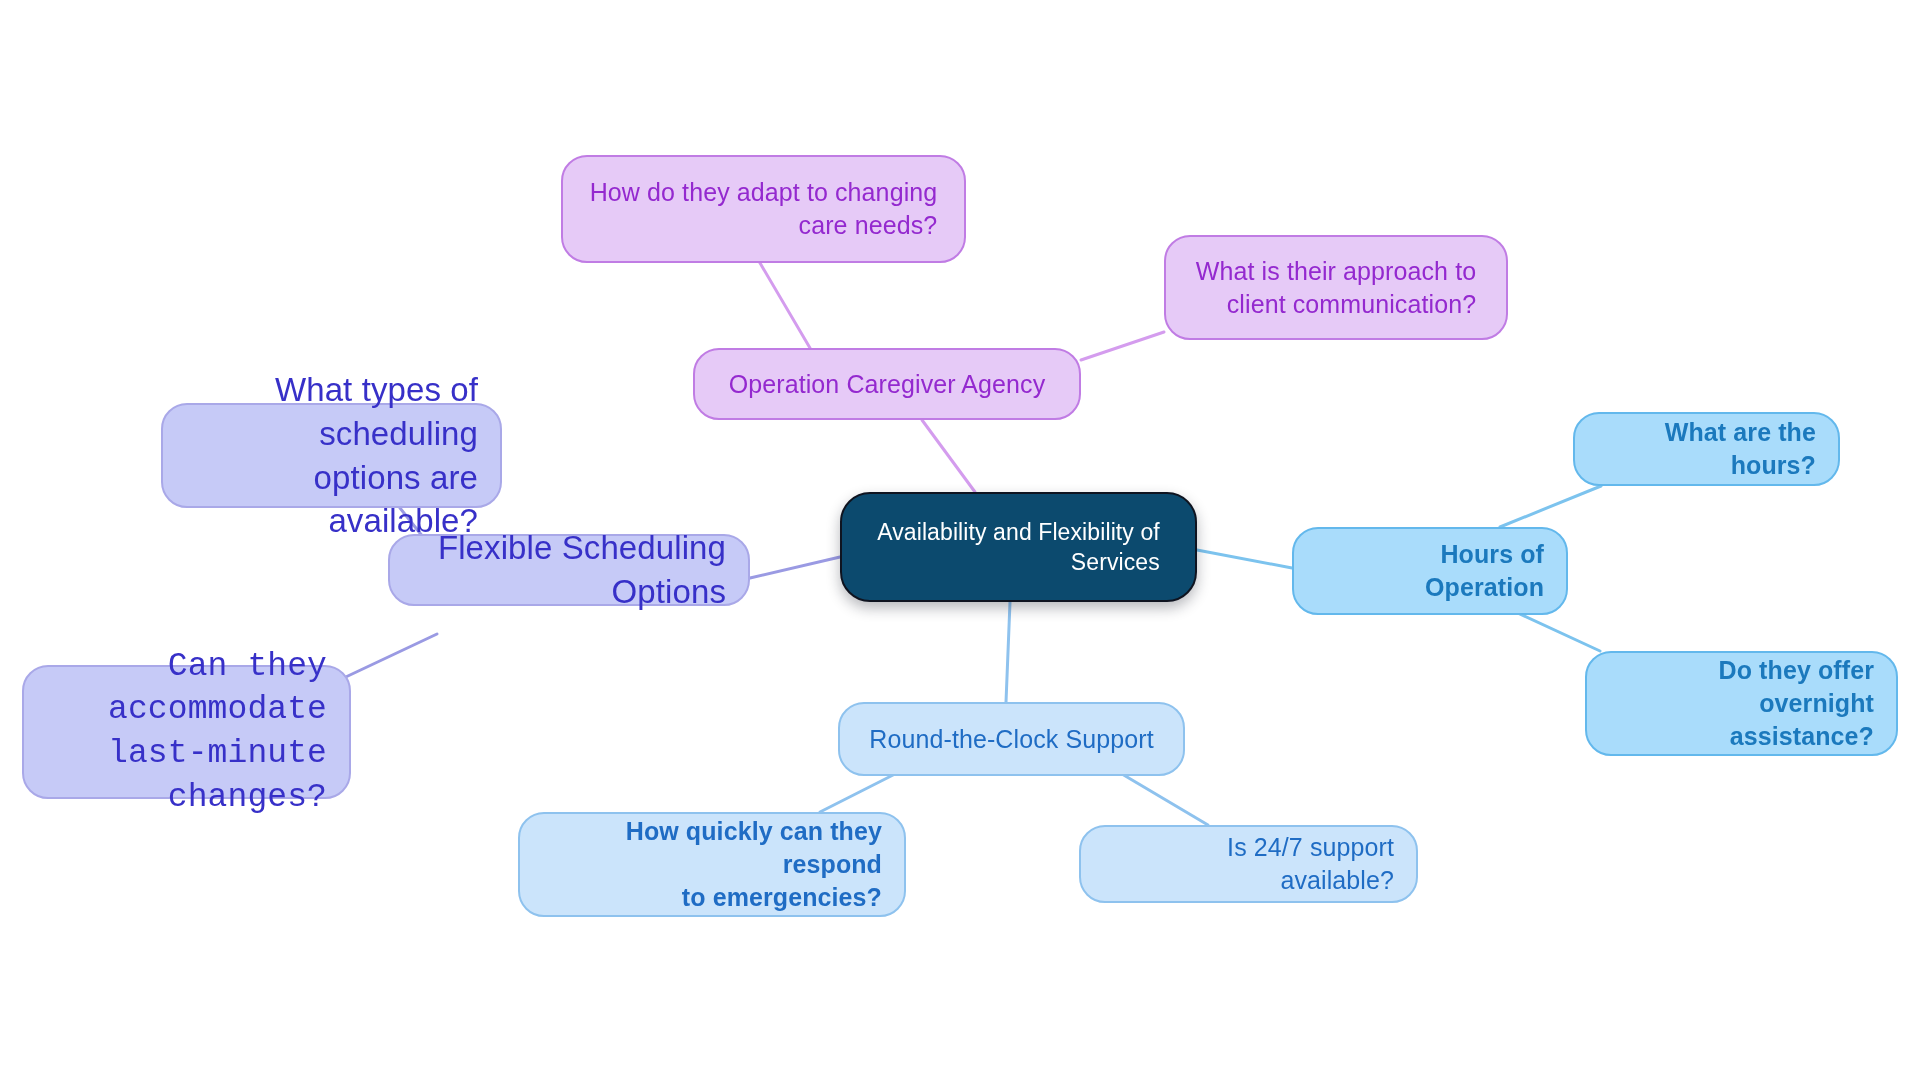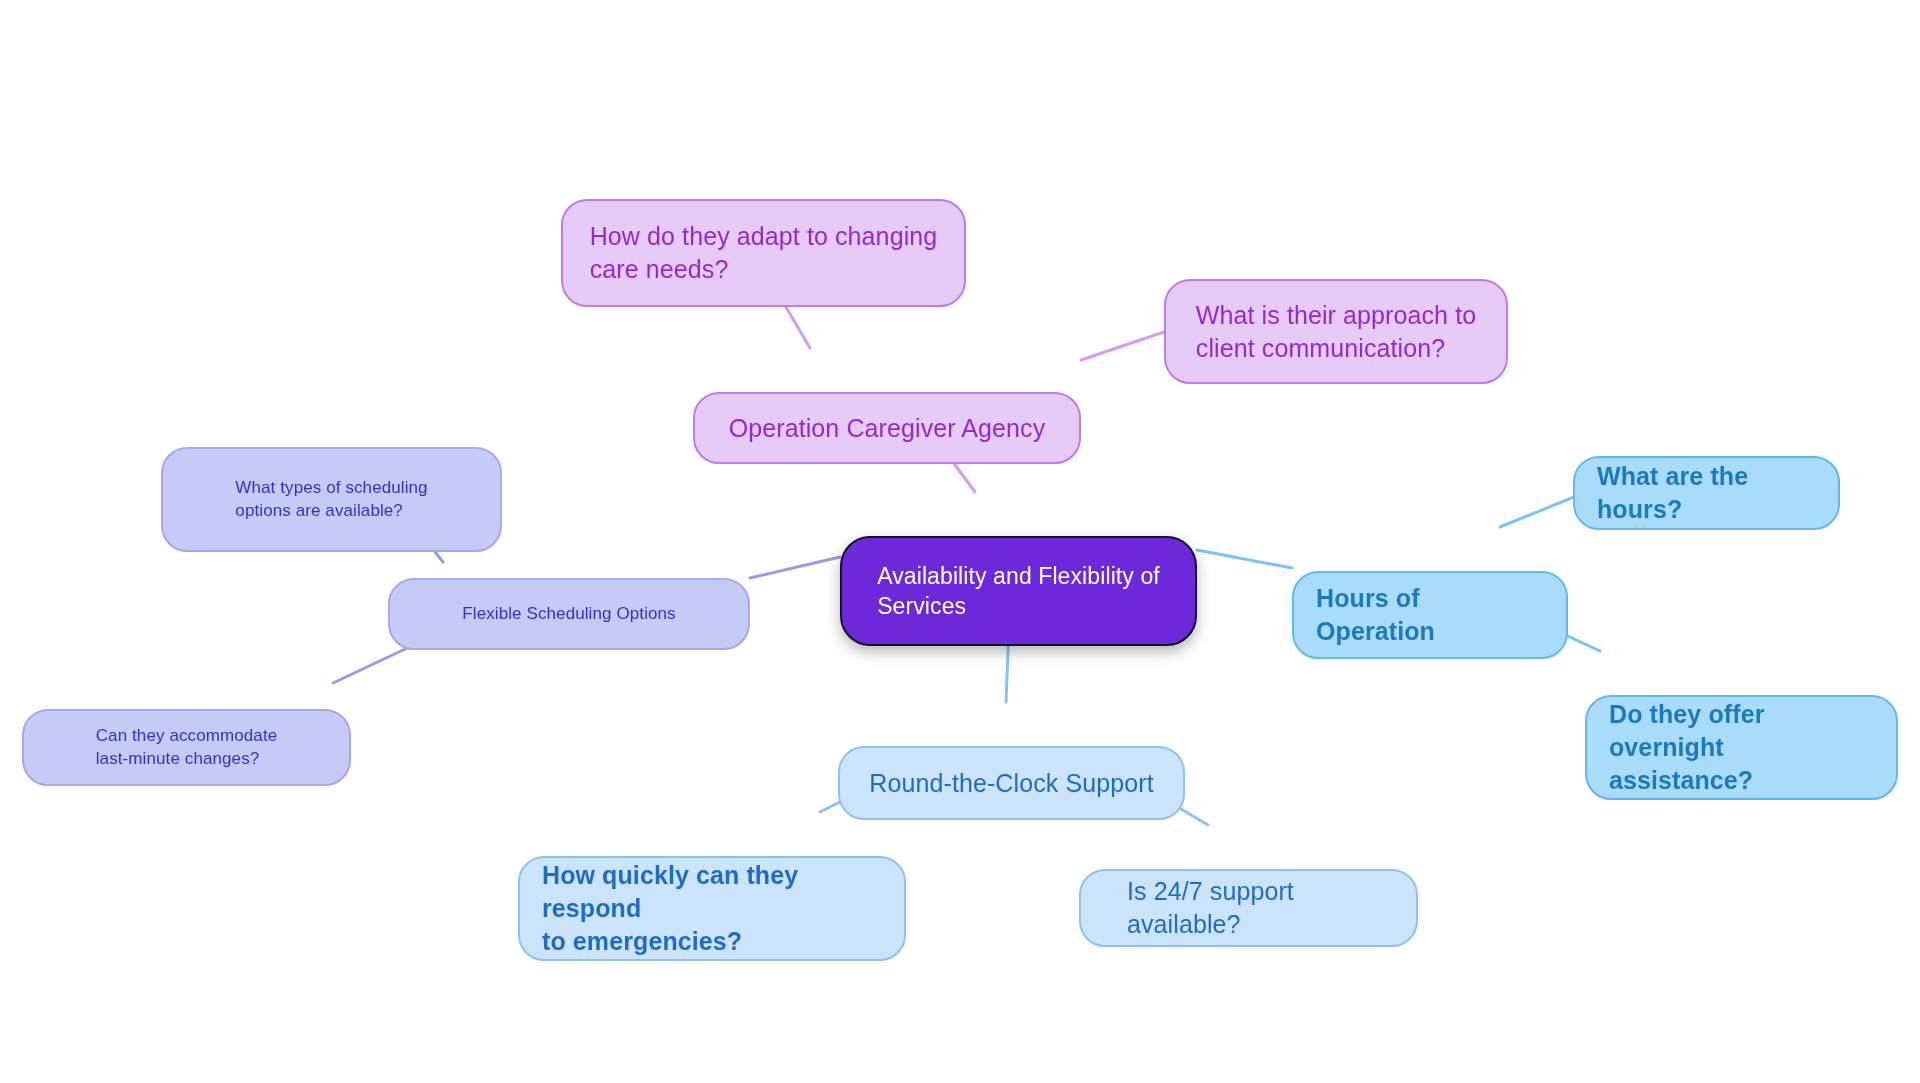--- a/index.html
+++ b/index.html
@@ -26,50 +26,49 @@
     width: 1920px;
     height: 1083px;
     pointer-events: none;
   }
   .node {
     position: absolute;
     box-sizing: border-box;
     display: flex;
     align-items: center;
     justify-content: center;
-    text-align: left;
+    text-align: right;
     border-radius: 26px;
     border-style: solid;
     border-width: 2px;
     white-space: pre-line;
     line-height: 1.32;
     letter-spacing: 0.1px;
-    margin-top: 44px;
   }
   .node-root {
-    background: #6d28d9;
+    background: #0c4a6e;
     border-color: #0f1420;
     color: #ffffff;
     font-size: 23px;
     border-radius: 30px;
     box-shadow: 0 6px 14px rgba(15, 20, 32, 0.30);
     padding: 0 14px;
   }
   .node-purple {
     background: #e6caf7;
     border-color: #c07ce4;
     color: #9429cf;
     font-size: 25px;
     padding: 0 22px;
   }
   .node-periwinkle {
     background: #c6caf7;
     border-color: #a9a8e8;
     color: #3730c8;
-    font-size: 17px;
+    font-size: 33px;
     padding: 0 22px;
   }
   .node-skyblue {
     background: #a9dcfb;
     border-color: #63b8ec;
     color: #1b79bd;
     font-size: 25px;
     padding: 0 22px;
     font-weight: bold;
   }
@@ -105,21 +104,21 @@
       <div class="node node-root" style="left: 840px; top: 492px; width: 357px; height: 110px;">Availability and Flexibility of
 Services</div>
       <div class="node node-purple" style="left: 693px; top: 348px; width: 388px; height: 72px;">Operation Caregiver Agency</div>
       <div class="node node-purple" style="left: 561px; top: 155px; width: 405px; height: 108px;">How do they adapt to changing
 care needs?</div>
       <div class="node node-purple" style="left: 1164px; top: 235px; width: 344px; height: 105px;">What is their approach to
 client communication?</div>
       <div class="node node-periwinkle" style="left: 388px; top: 534px; width: 362px; height: 72px;">Flexible Scheduling Options</div>
       <div class="node node-periwinkle" style="left: 161px; top: 403px; width: 341px; height: 105px;">What types of scheduling
 options are available?</div>
-      <div class="node node-periwinkle" style="left: 22px; top: 665px; width: 329px; height: 77px;">Can they accommodate
+      <div class="node node-periwinkle" style="left: 22px; top: 665px; width: 329px; height: 134px; font-family: Liberation Mono, monospace;">Can they accommodate
 last-minute changes?</div>
       <div class="node node-skyblue" style="left: 1292px; top: 527px; width: 276px; height: 88px;">Hours of Operation</div>
       <div class="node node-skyblue" style="left: 1573px; top: 412px; width: 267px; height: 74px;">What are the hours?</div>
       <div class="node node-skyblue" style="left: 1585px; top: 651px; width: 313px; height: 105px;">Do they offer overnight
 assistance?</div>
       <div class="node node-lightblue" style="left: 838px; top: 702px; width: 347px; height: 74px;">Round-the-Clock Support</div>
       <div class="node node-lightblue" style="left: 518px; top: 812px; width: 388px; height: 105px; font-weight: bold;">How quickly can they respond
 to emergencies?</div>
       <div class="node node-lightblue" style="left: 1079px; top: 825px; width: 339px; height: 78px; padding-left: 46px;">Is 24/7 support available?</div>
     </div>

